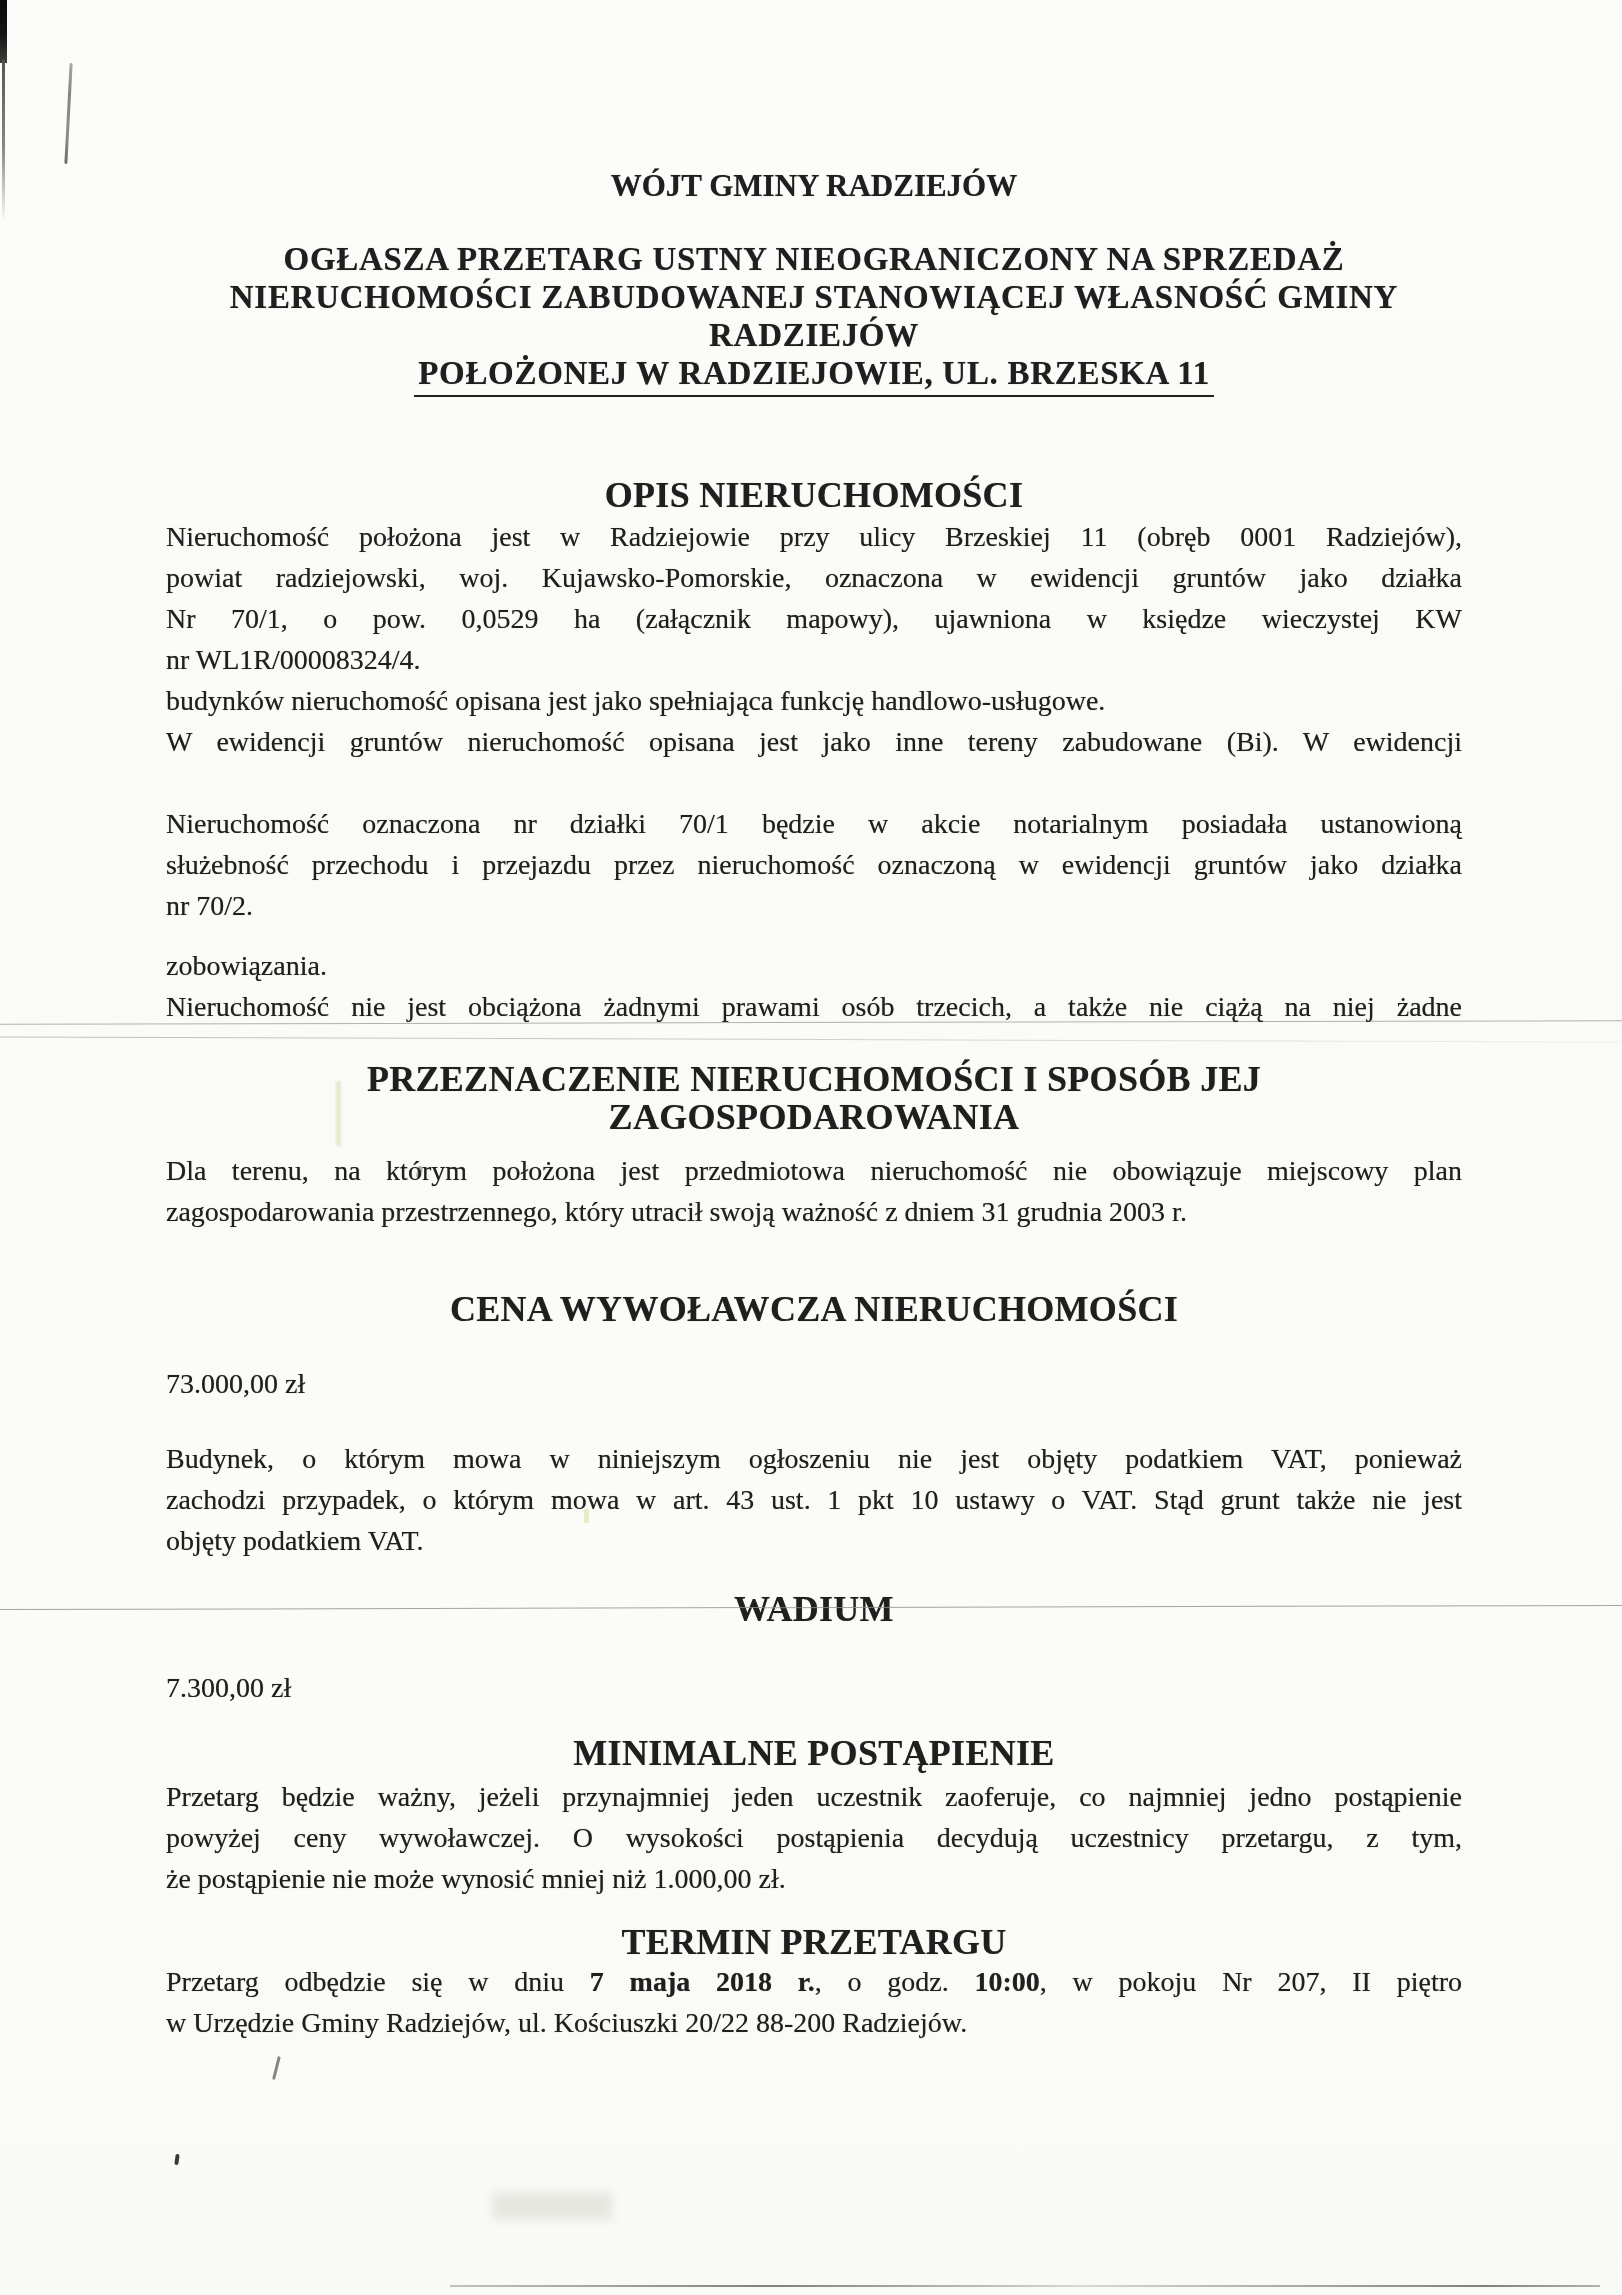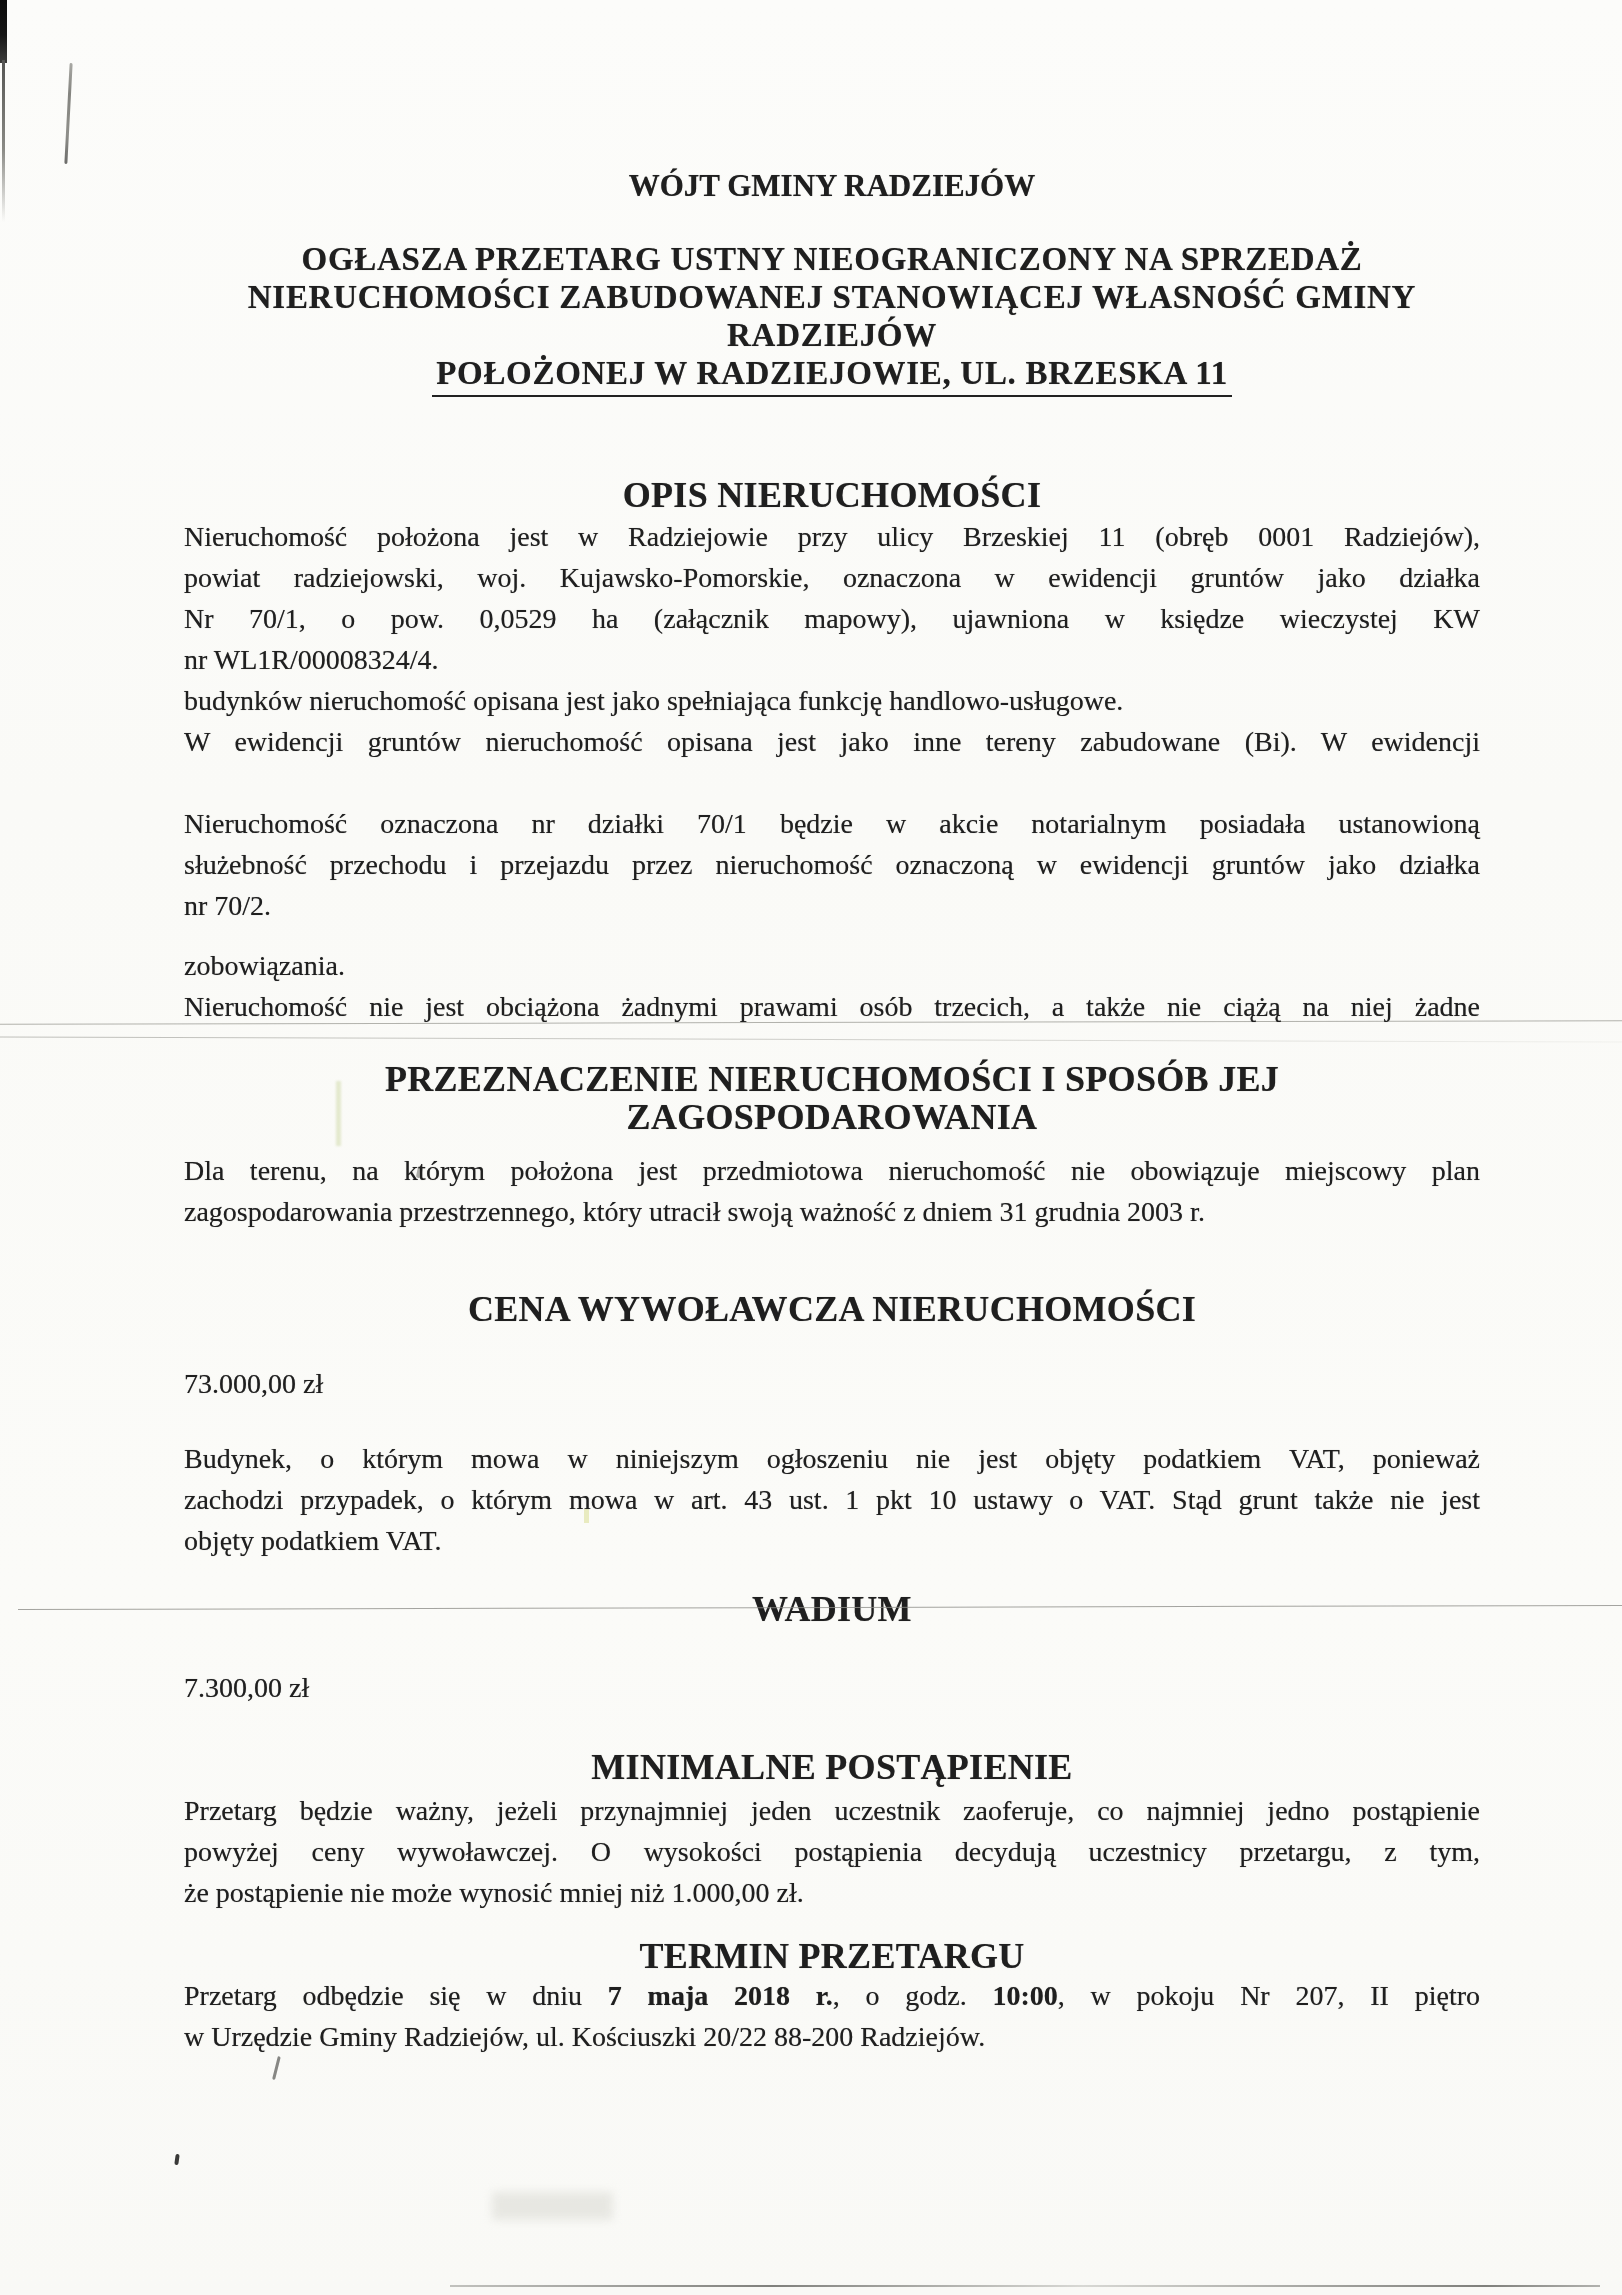--- a/index.html
+++ b/index.html
@@ -12,21 +12,21 @@
   .page{
     position:relative;
     width:1623px;height:2295px;
     background:linear-gradient(180deg,#fcfcfa 0%,#fafaf7 35%,#fbfbf8 70%,#f9f9f6 100%);
     overflow:hidden;
     font-family:"Liberation Serif","DejaVu Serif",serif;
     color:var(--ink);
   }
   .content{
     position:absolute;
-    left:184px;top:167px;width:1296px;
+    left:166px;top:167px;width:1296px;
     text-shadow:0 0 0.7px rgba(25,25,25,.55);
   }
   
   .h-top{font-size:31px;line-height:38px;font-weight:bold;text-align:center;}
   .title-line{font-size:33px;line-height:38px;font-weight:bold;text-align:center;letter-spacing:0.7px;}
   .title-block{margin-top:35px;}
   .underlined{display:inline-block;border-bottom:2.6px solid var(--underline);padding:0 3.9px 3.3px;}
   .heading{font-size:36px;line-height:38px;font-weight:bold;text-align:center;letter-spacing:0.3px;}
   .para{font-size:28px;}
   .line{line-height:41px;text-align:left;}
@@ -39,21 +39,21 @@
   .p-ewid{margin-top:0;}
   .p-sluz{margin-top:41px;}
   .p-obci{margin-top:19.6px;}
   .h-przez{margin-top:33px;}
   .p-dla{margin-top:14px;}
   .h-cena{margin-top:58px;}
   .v-cena{margin-top:37px;}
   .p-vat{margin-top:35px;}
   .h-wrap{position:relative;margin-top:29px;}
   .p-wadium-amount{margin-top:41px;}
-  .h-min{margin-top:41px;}
+  .h-min{margin-top:27px;}
   .p-min{margin-top:3.9px;}
   .h-termin{margin-top:24px;}
   .p-termin{margin-top:0;}
   
   .artifact{position:absolute;pointer-events:none;}
   .edge-top{left:0;top:0;width:6.5px;height:63px;
     background:linear-gradient(180deg,#0b0b0b 0%,#161616 55%,#3d3d3b 100%);}
   .edge-tail{left:2px;top:60px;width:2.6px;height:162px;
     background:linear-gradient(180deg,#555553,#8a8a85 55%,rgba(160,160,155,0));}
   .pen-stroke{left:67px;top:63px;width:2.6px;height:101px;border-radius:2px;opacity:.85;

